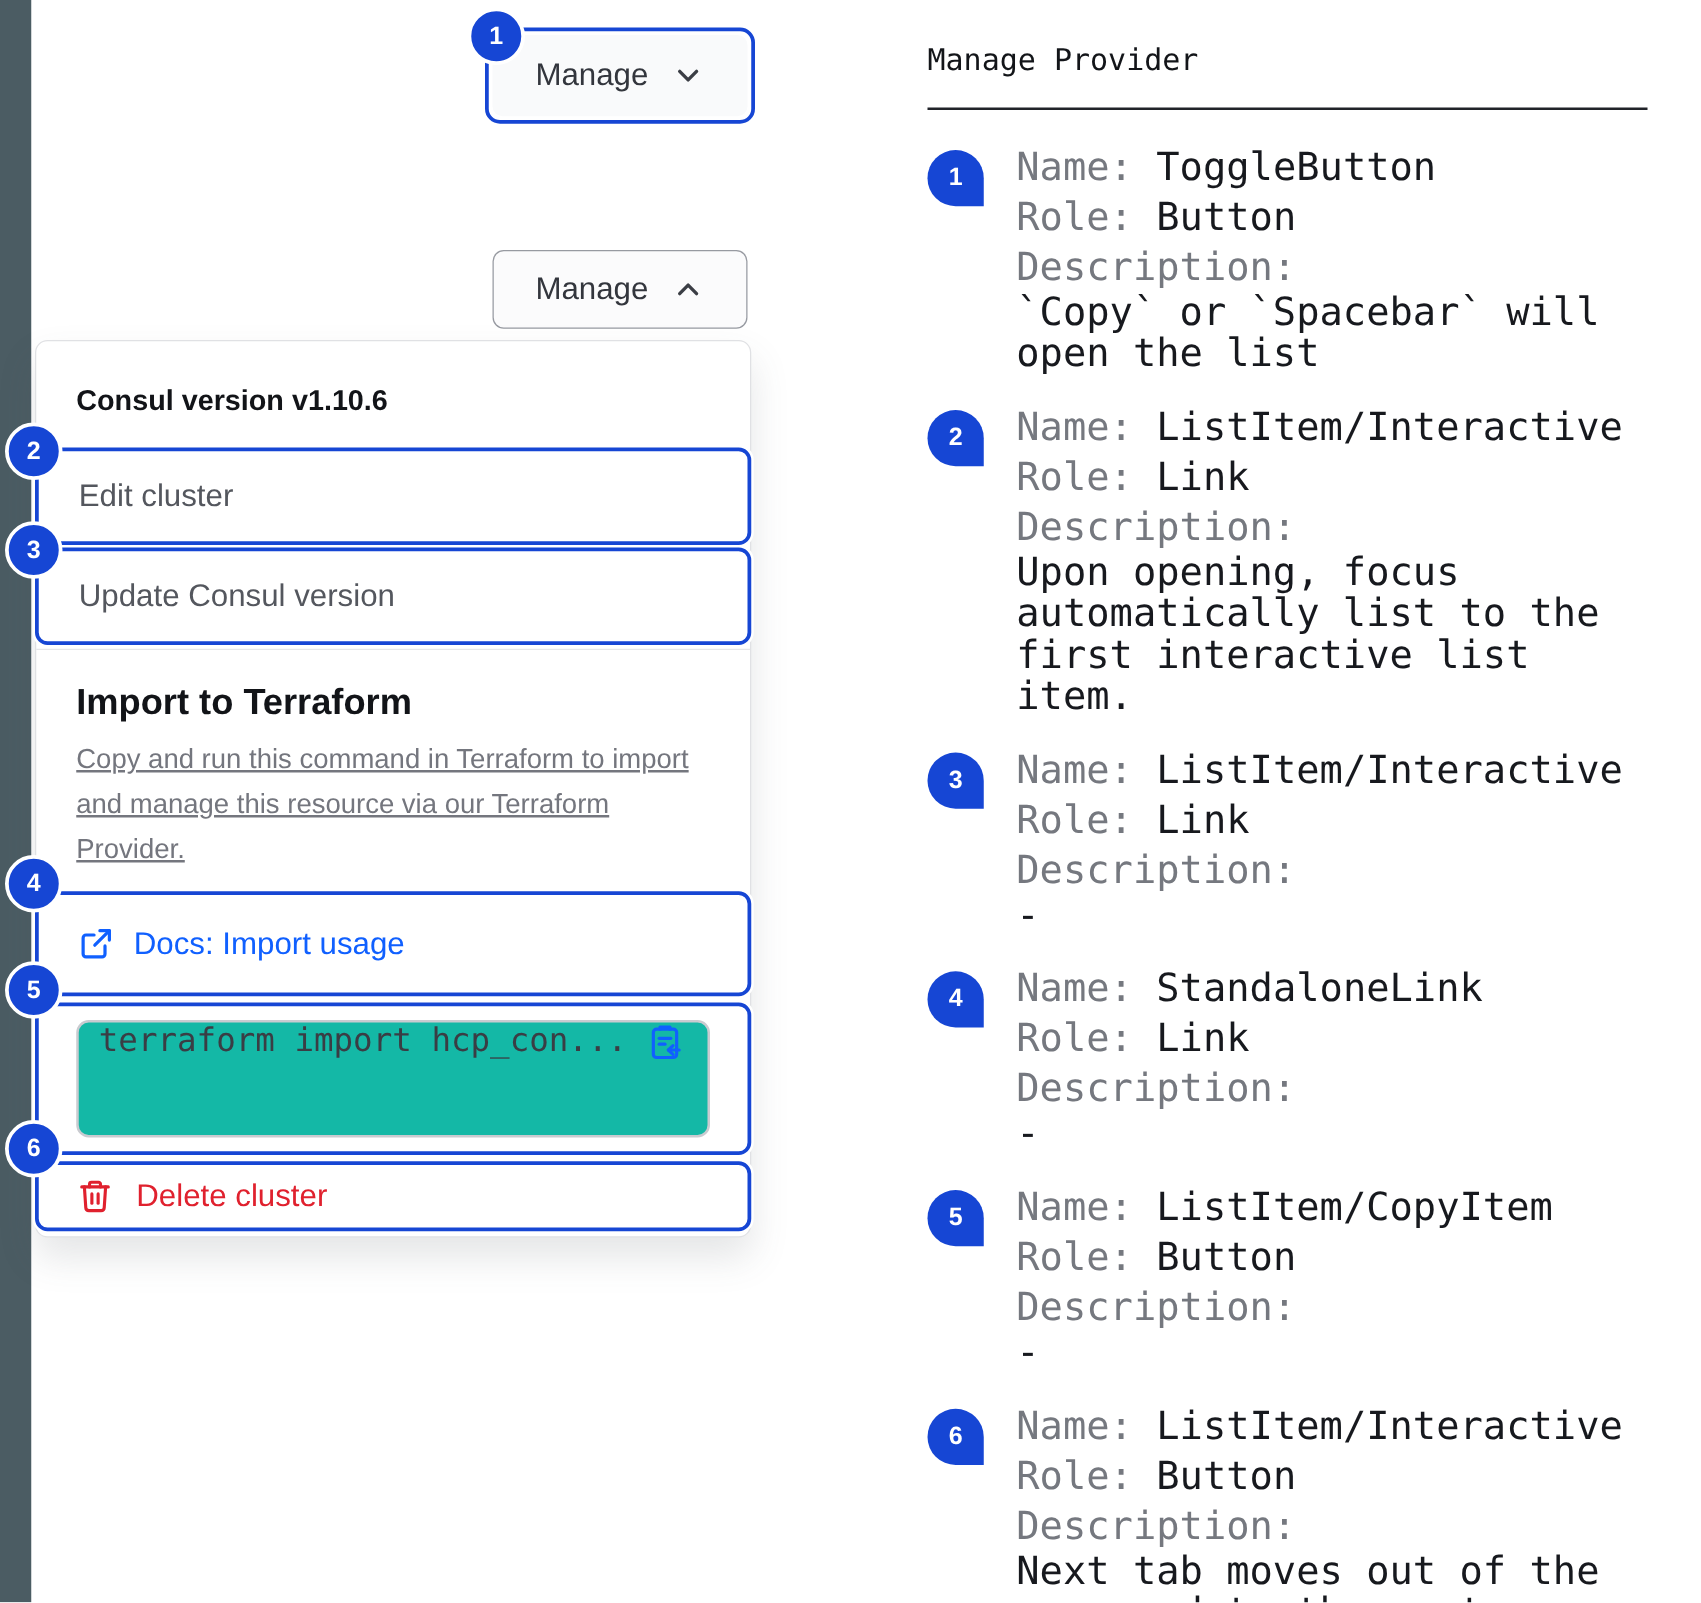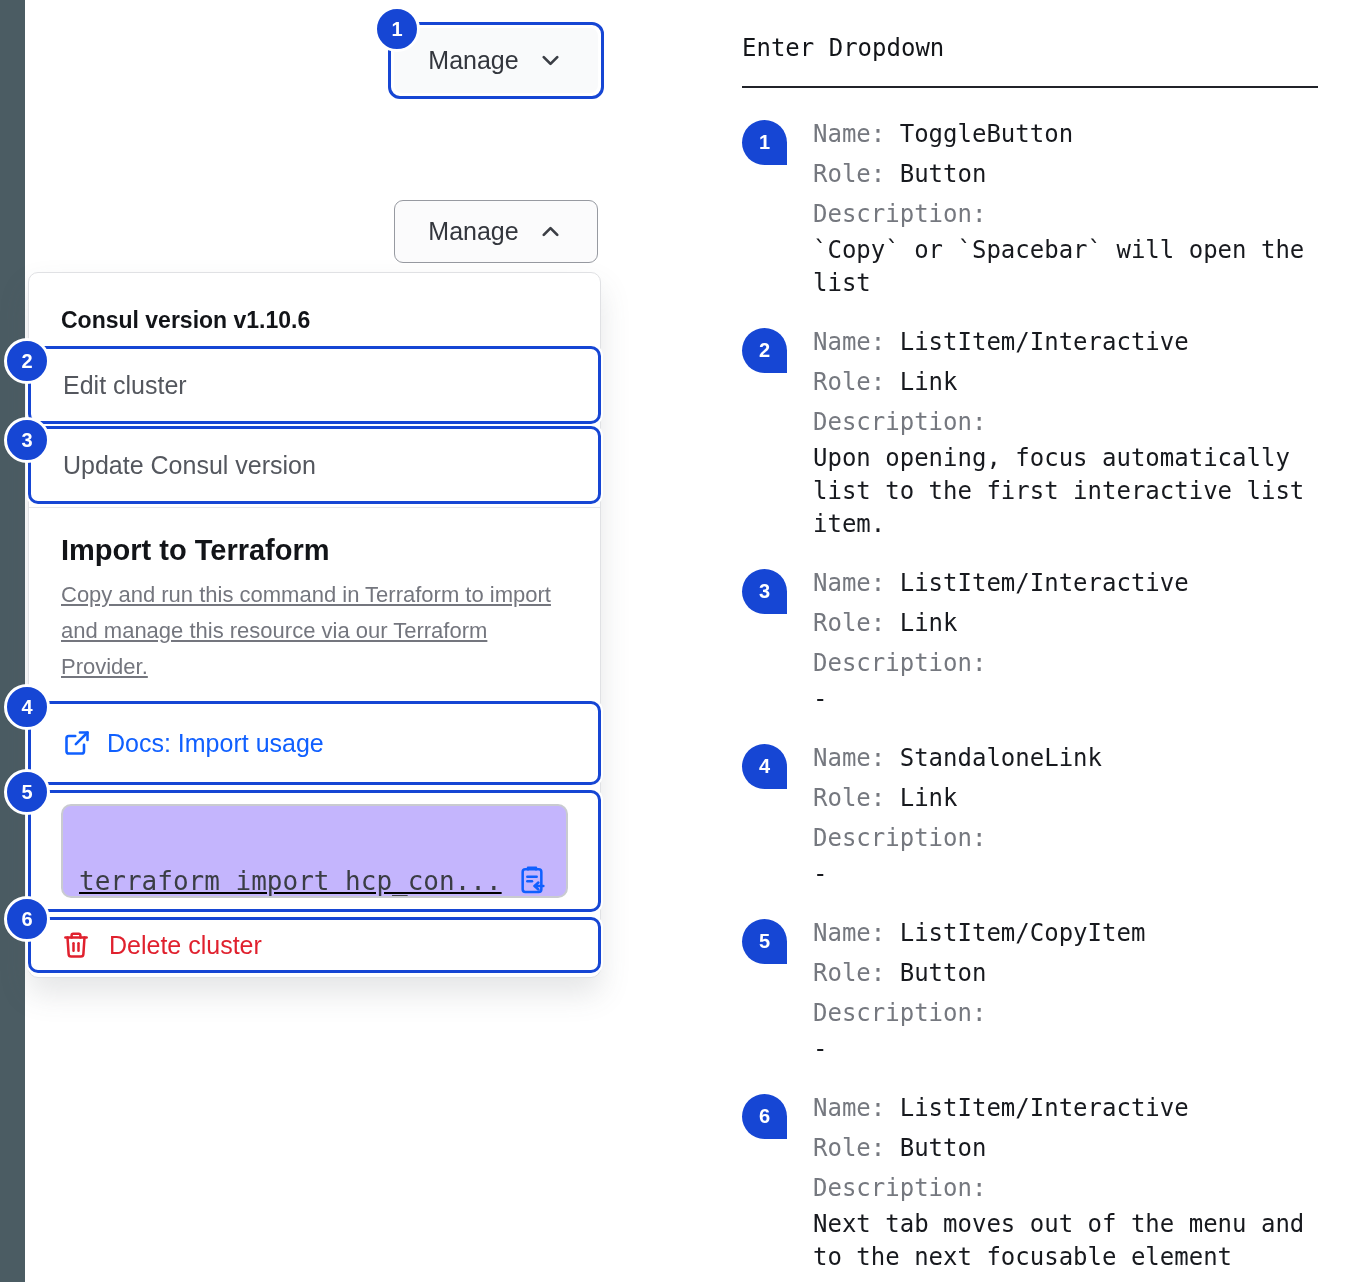--- a/index.html
+++ b/index.html
@@ -30,35 +30,35 @@
   
   .open-toggle{position:absolute;left:394px;top:200px;width:204px;height:63px;
     border:1px solid #979aa1;border-radius:9px;background:#fbfbfc;
     display:flex;align-items:center;justify-content:center;gap:18px;
     font-family:"Liberation Sans",sans-serif;font-size:25px;color:#33363d;cursor:pointer;}
 
   
   .panel{position:absolute;left:28px;top:272px;width:573px;background:#fff;
     border:1px solid #e0e1e4;border-radius:10px;padding-bottom:4px;
     box-shadow:0 16px 30px rgba(80,84,92,.15);}
-  .dd-header{padding:34px 32px 12px;font-size:23px;font-weight:700;color:var(--ink);}
+  .dd-header{padding:34px 32px 24px;font-size:23px;font-weight:700;color:var(--ink);}
   .anno-box{border:3px solid var(--blue);border-radius:10px;margin:0 -1px;
     background:#fff;box-shadow:0 0 0 2px #fff;}
   .item-box{height:78px;display:flex;align-items:center;}
   .item-box + .item-box{margin-top:2px;}
   .menu-item{display:flex;align-items:center;gap:16px;padding:0 32px;width:100%;
     font-size:25px;color:var(--item-gray);cursor:pointer;}
   .divider{height:1px;background:#e5e6e9;margin-top:3px;}
   .import-title{padding:26px 32px 6px;font-size:29px;font-weight:700;color:var(--ink);}
   .import-desc{padding:4px 40px 0 32px;font-size:22px;line-height:36px;color:var(--soft-gray);text-decoration:underline;}
   .link-box{margin-top:16px;height:84px;display:flex;align-items:center;}
   .link-item{color:var(--link);}
   .code-box{margin-top:5px;height:122px;display:flex;align-items:center;padding:0 34px 0 30px;}
-  .code-field{flex:1;height:94px;border:2px solid #c9cbd0;border-radius:10px;background:#c4b5fd;
-    display:flex;align-items:flex-end;gap:14px;padding:0 18px 0 16px;cursor:pointer;text-decoration:underline;}
+  .code-field{flex:1;height:94px;border:2px solid #c9cbd0;border-radius:10px;background:#14b8a6;
+    display:flex;align-items:flex-start;gap:14px;padding:0 18px 0 16px;cursor:pointer;}
   .code-text{flex:1;font-family:"DejaVu Sans Mono",monospace;font-size:26px;color:#3a3d44;
     white-space:nowrap;overflow:hidden;}
   .delete-box{margin-top:5px;height:56px;display:flex;}
   .delete-item{color:var(--red);gap:18px;padding-left:30px;}
 
   
   .badge-circle{position:absolute;width:46px;height:46px;border-radius:50%;
     background:var(--blue);border:3px solid #fff;color:#fff;z-index:6;
     display:flex;align-items:center;justify-content:center;
     font-size:20px;font-weight:700;}
@@ -70,21 +70,21 @@
   .b6{left:4px;top:896px;}
 
   
   .spec{position:absolute;left:742px;top:34px;width:580px;}
   .spec-title{font-family:"DejaVu Sans Mono",monospace;font-size:24px;color:#131519;margin-bottom:24px;}
   .spec-rule{border-top:2px solid #212329;width:576px;margin-bottom:26px;}
   .entry{display:flex;gap:26px;margin-bottom:22px;}
   .entry-badge{flex:none;width:45px;height:45px;margin-top:6px;background:var(--blue);
     border-radius:50% 50% 0 50%;color:#fff;font-size:20px;font-weight:700;
     display:flex;align-items:center;justify-content:center;}
-  .entry-text{width:500px;font-family:"DejaVu Sans Mono",monospace;font-size:24px;}
+  .entry-text{width:500px;font-family:"DejaVu Sans Mono",monospace;font-size:31px;}
   .row{line-height:40px;}
   .lab{color:var(--mono-lab);}
   .val{color:var(--mono-val);}
   .desc{line-height:33px;color:var(--mono-val);}
 
   .icon{flex:none;display:inline-flex;}
 </style>
 </head>
 <body>
 
@@ -178,21 +178,21 @@
     </div>
   </div>
 
   <div class="badge-circle b2">2</div>
   <div class="badge-circle b3">3</div>
   <div class="badge-circle b4">4</div>
   <div class="badge-circle b5">5</div>
   <div class="badge-circle b6">6</div>
 
   <div class="spec">
-    <div class="spec-title">Enter Dropdown</div>
+    <div class="spec-title">Manage Provider</div>
     <div class="spec-rule"></div>
 
     <div class="entry">
       <div class="entry-badge">1</div>
       <div class="entry-text">
         <div class="row"><span class="lab">Name:</span> <span class="val">ToggleButton</span></div>
         <div class="row"><span class="lab">Role:</span> <span class="val">Button</span></div>
         <div class="row lab">Description:</div>
         <div class="desc">`Copy` or `Spacebar` will open the list</div>
       </div>

